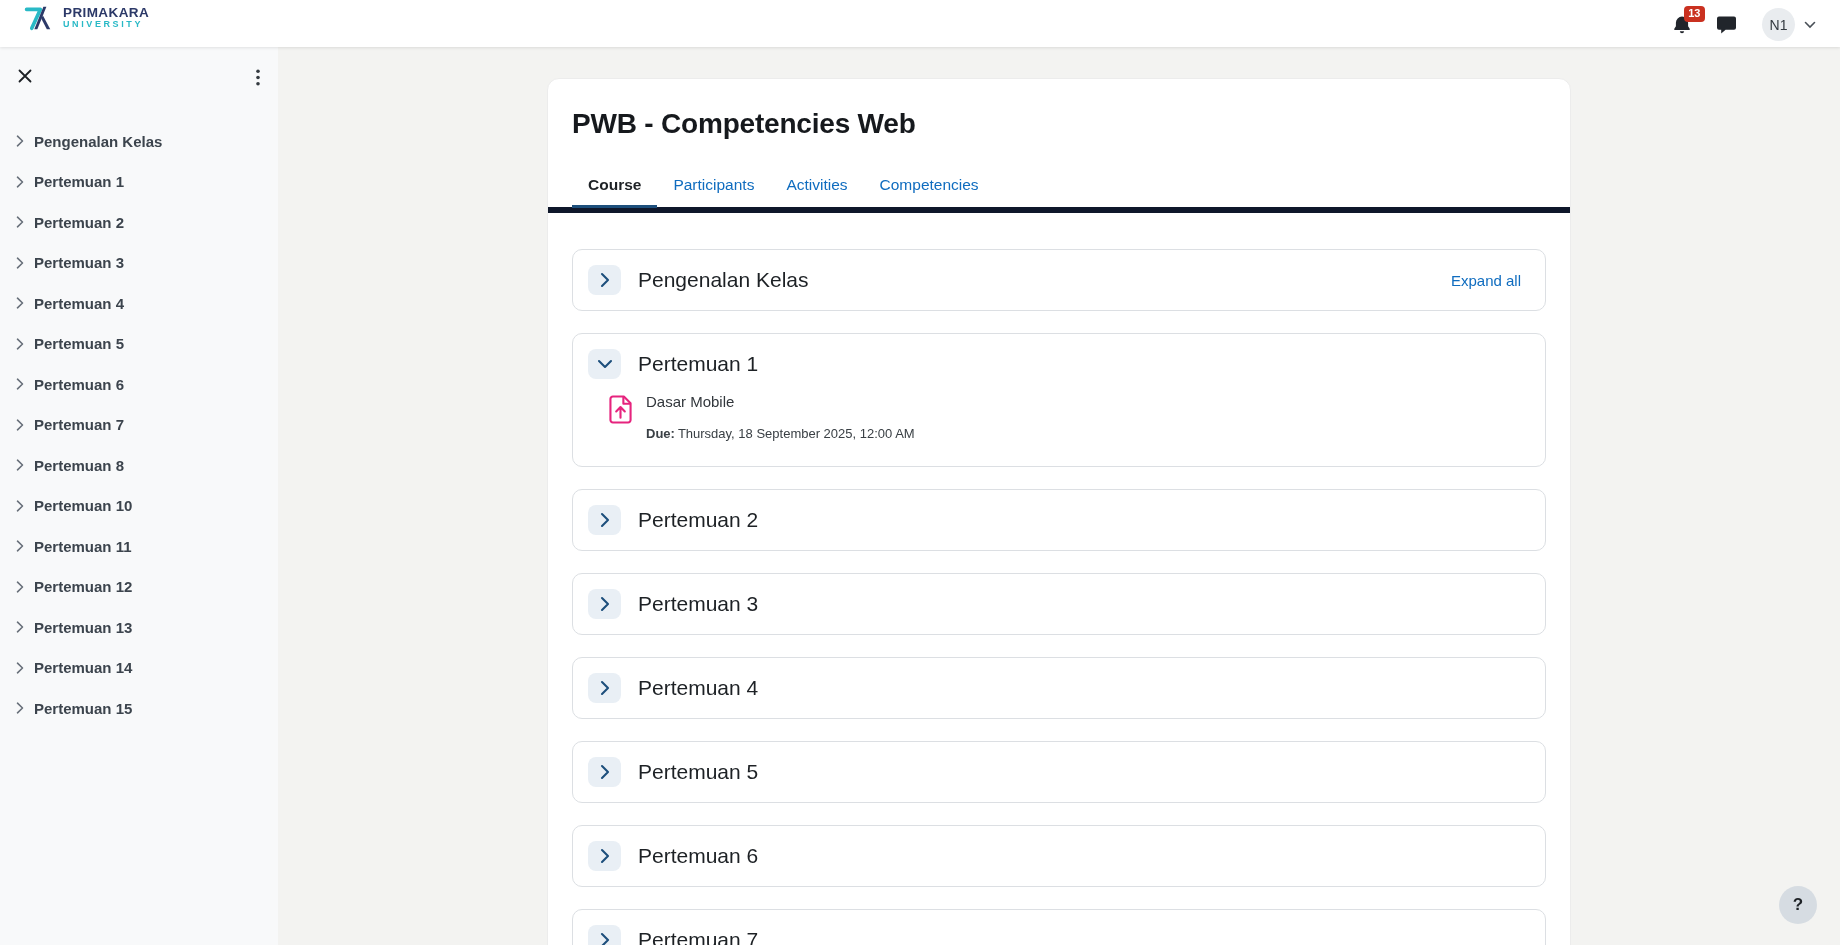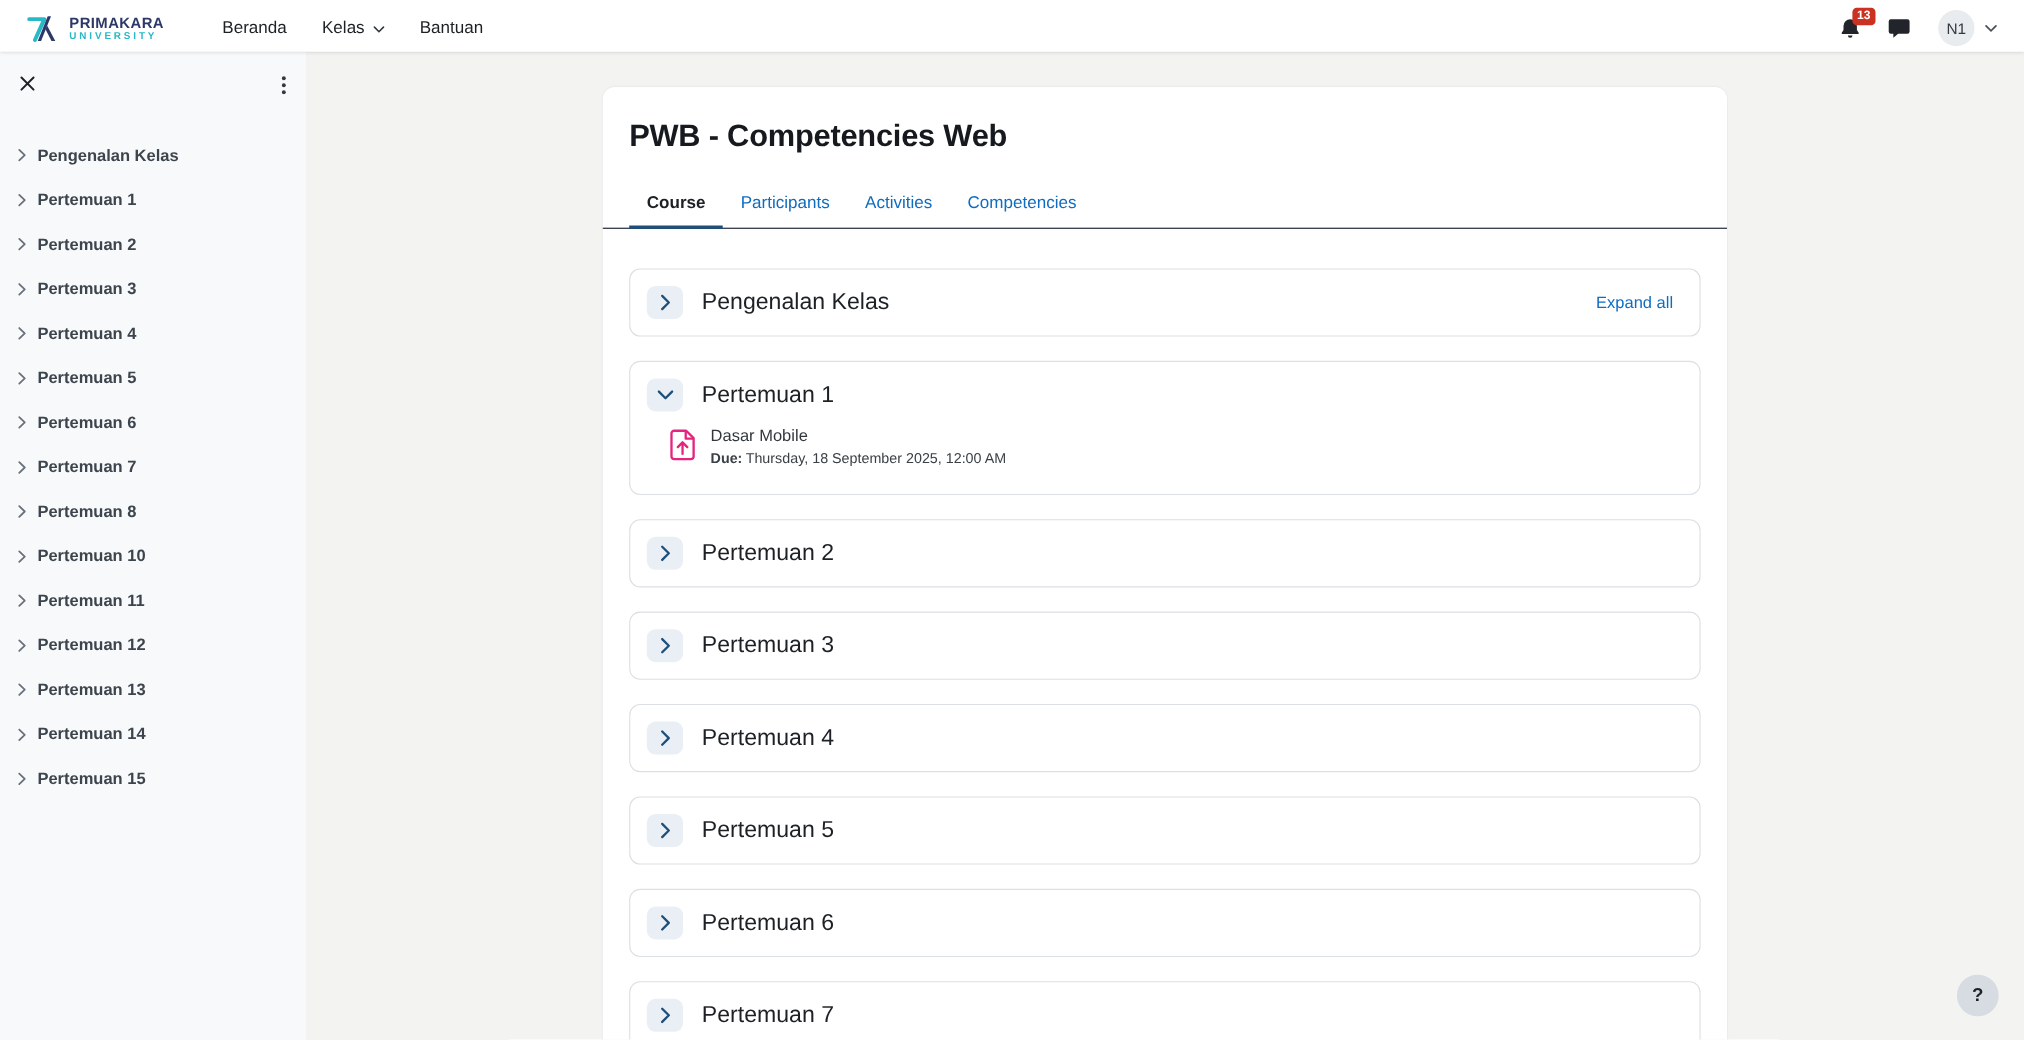--- a/index.html
+++ b/index.html
@@ -9,21 +9,21 @@
     background:#f3f3f1;
     font-family:"Liberation Sans", sans-serif;
     color:#1d2125;
   }
   a { text-decoration:none; }
   button { font-family:inherit; cursor:pointer; }
 
   
   .navbar {
     position:fixed; top:0; left:0; right:0; height:47px; z-index:20;
-    background:#ffffff; display:flex; align-items:center; padding:4px 22px 0 24px;
+    background:#ffffff; display:flex; align-items:flex-start; padding:4px 22px 0 24px;
     box-shadow:0 1px 3px rgba(0,0,0,.10);
   }
   .brand { display:flex; align-items:center; gap:8px; margin-right:40px; background:none; border:none; }
   .logo-mark { width:31px; height:28px; }
   .brand-text { display:flex; flex-direction:column; line-height:1.05; }
   .brand-name { font-size:13.5px; font-weight:700; color:#2c3968; letter-spacing:.4px; }
   .brand-tagline { font-size:9px; font-weight:700; color:#29b9c6; letter-spacing:2.6px; }
   .nav-links { display:flex; align-items:center; gap:6px; }
   .nav-link { display:flex; align-items:center; gap:7px; padding:8px 13px; font-size:15.5px; color:#1d2125; border-radius:4px; }
   .caret { display:none; width:11px; height:8px; margin-top:2px; }
@@ -53,21 +53,21 @@
   .di-label { font-size:15px; font-weight:700; color:#3c444d; }
 
   
   .content { position:absolute; left:278px; top:47px; right:0; bottom:0; overflow:hidden; }
   .course-card {
     width:1024px; margin:31px auto 0; background:#ffffff; border:1px solid #ececec;
     border-radius:12px; padding:28px 24px 24px; min-height:880px;
   }
   .course-title { margin:0; font-size:28px; line-height:34px; font-weight:700; color:#16191d; letter-spacing:-.2px; }
   .tabs {
-    margin:26px -24px 0; padding:0 24px; border-bottom:1px solid #0f172a;
+    margin:26px -24px 0; padding:0 24px; border-bottom:6px solid #0f172a;
     display:flex; align-items:flex-end;
   }
   .tab {
     padding:9px 16px 11px; font-size:15.5px; color:#0f6cbf;
     border-bottom:3px solid transparent; margin-bottom:-1px;
   }
   .tab.active { color:#1d2125; font-weight:700; border-bottom-color:#1d4f7c; }
 
   .sections { margin-top:36px; }
   .section-card {
@@ -81,21 +81,21 @@
   }
   .sc-chev { width:10px; height:16px; transition:transform .1s; }
   .collapse-btn.expanded .sc-chev { transform:rotate(90deg); }
   .section-title { margin:0; font-size:21px; font-weight:400; color:#1d2125; }
   .section-action { margin-left:auto; font-size:15px; color:#0f6cbf; }
   .section-action:empty { display:none; }
   .section-body { padding:14px 0 10px 21px; }
   .activity { display:flex; align-items:flex-start; gap:14px; }
   .activity-icon { width:23px; height:29px; margin-top:2px; flex:0 0 auto; }
   .activity-info { display:flex; flex-direction:column; }
-  .activity-name { font-size:15px; color:#32373c; margin-bottom:4px; }
+  .activity-name { font-size:15px; color:#32373c; margin-bottom:16px; }
   .activity-due { font-size:13px; color:#3a4045; }
   .activity-due b { margin-right:3px; }
 
   
   .help-fab {
     position:fixed; right:23px; bottom:21px; width:38px; height:38px; border-radius:50%;
     background:#d6dce2; border:none; color:#1d2125; font-size:17px; font-weight:700;
     display:flex; align-items:center; justify-content:center; z-index:30;
   }
 </style>
@@ -108,39 +108,20 @@
       <path d="M3 6 H19 L9 28" fill="none" stroke="#29b9c6" stroke-width="4.2" stroke-linejoin="round" stroke-linecap="round"></path>
       <path d="M12 29 L22.5 3 L26 3 L15.5 29 Z" fill="#2c3968"></path>
       <path d="M22 13 L30.5 29 L26.5 29 L20 16.5 Z" fill="#2c3968"></path>
     </svg>
     <span class="brand-text">
       <span class="brand-name">PRIMAKARA</span>
       <span class="brand-tagline">UNIVERSITY</span>
     </span>
   </a>
 
-  <nav class="nav-links">
-
-      <a href="#" class="nav-link">
-        <span>Beranda</span>
-
-      </a>
-
-      <a href="#" class="nav-link">
-        <span>Kelas</span>
-        <svg class="caret show" viewBox="0 0 12 8">
-          <path d="M1.5 1.5 L6 6 L10.5 1.5" fill="none" stroke="#343a40" stroke-width="1.6" stroke-linecap="round"></path>
-        </svg>
-      </a>
-
-      <a href="#" class="nav-link">
-        <span>Bantuan</span>
-
-      </a>
-    </nav>
 
   <div class="nav-right">
     <button class="icon-btn">
       <svg width="20" height="20" viewBox="0 0 20 20">
         <path d="M10 1.6 a6.1 6.1 0 0 0 -6.1 6.1 v3.6 L2.3 13.7 v1.2 h15.4 v-1.2 L16.1 11.3 V7.7 A6.1 6.1 0 0 0 10 1.6 Z" fill="#21252b"></path>
         <path d="M7.9 16.2 a2.1 2.1 0 0 0 4.2 0 Z" fill="#21252b"></path>
       </svg>
       <span class="badge">13</span>
     </button>
     <button class="icon-btn">

